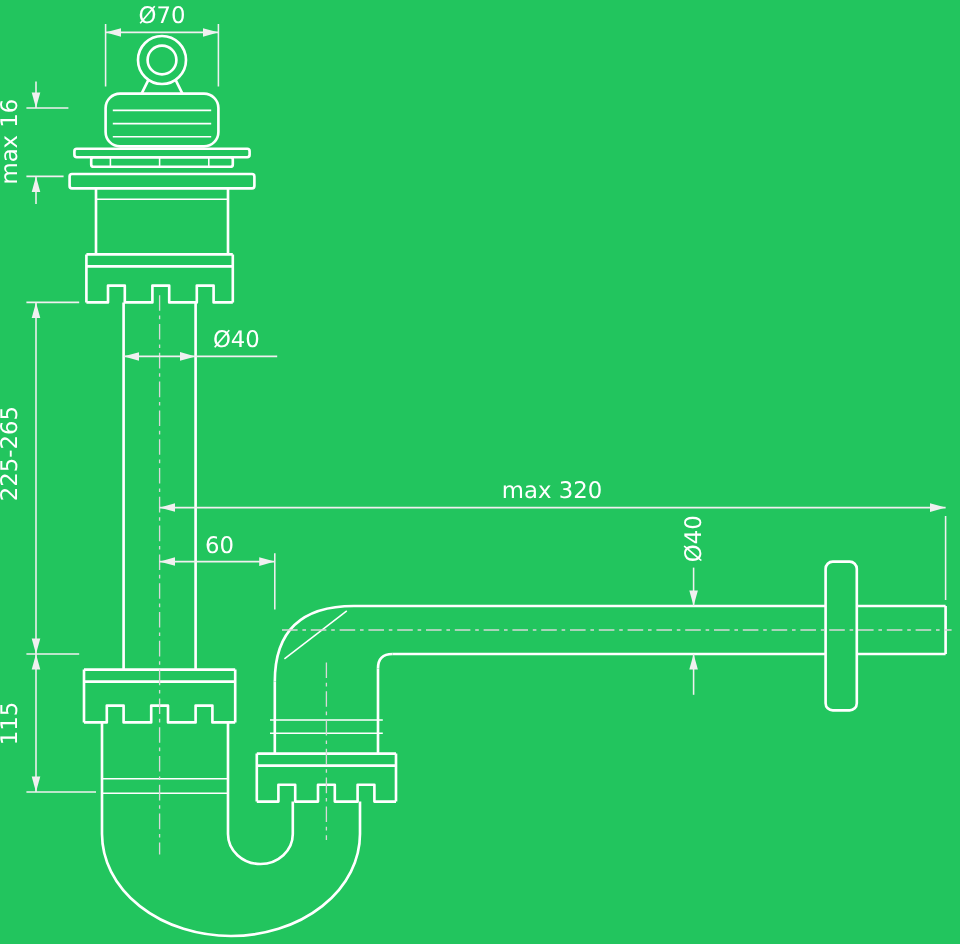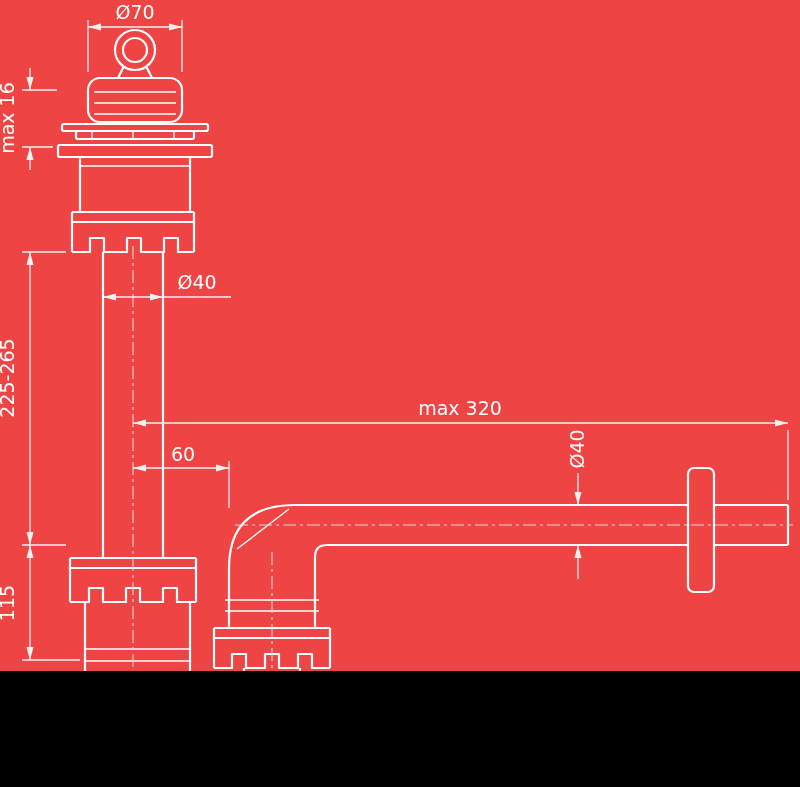--- a/index.html
+++ b/index.html
@@ -1,16 +1,16 @@
 <!DOCTYPE html>
 <html><head>
 <meta charset="utf-8">
 <style>
   html,body{margin:0;padding:0;background:#000;}
-  .stage{position:relative;width:800px;height:671px;background:#ef4444;overflow:hidden;}
+  .stage{position:relative;width:800px;height:787px;background:#22c55e;overflow:hidden;}
   svg{display:block;}
   .ol{stroke:#ffffff;stroke-width:2.2;fill:none;stroke-linejoin:round;}
   .thin{stroke:#ffffff;stroke-width:1.3;fill:none;}
   .dim{stroke:#f0f0f0;stroke-width:1.3;fill:none;}
   .cl{stroke:#d8d8d8;stroke-width:1.1;fill:none;stroke-dasharray:13 4 3 4;}
   .dim-label{font:19px "DejaVu Sans", sans-serif;fill:#ffffff;stroke:none;}
   .mid{text-anchor:middle;}
 </style>
 </head>
 <body>

